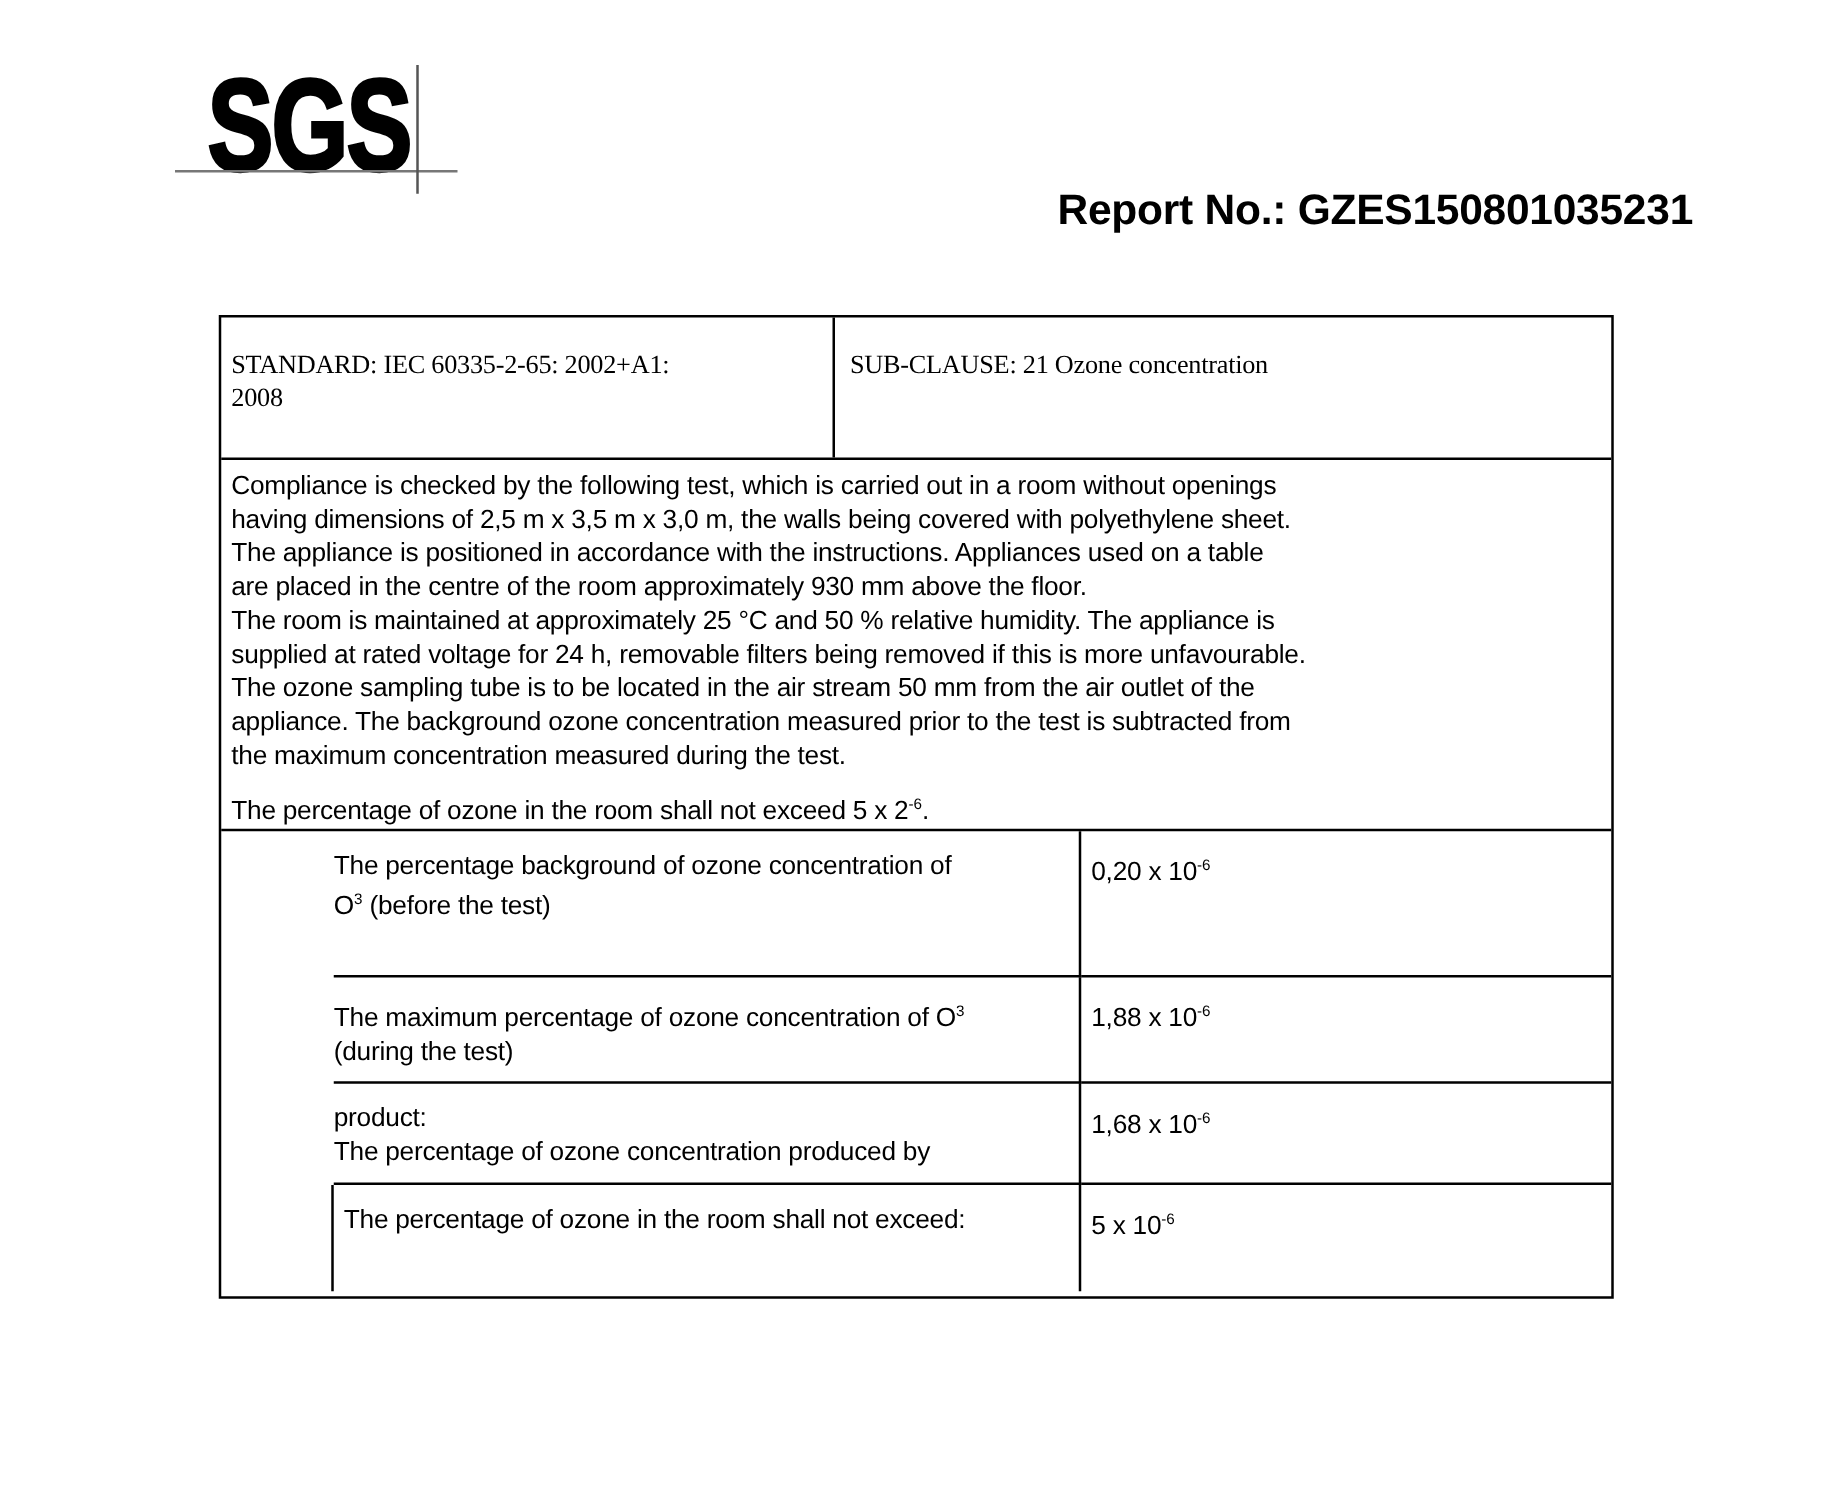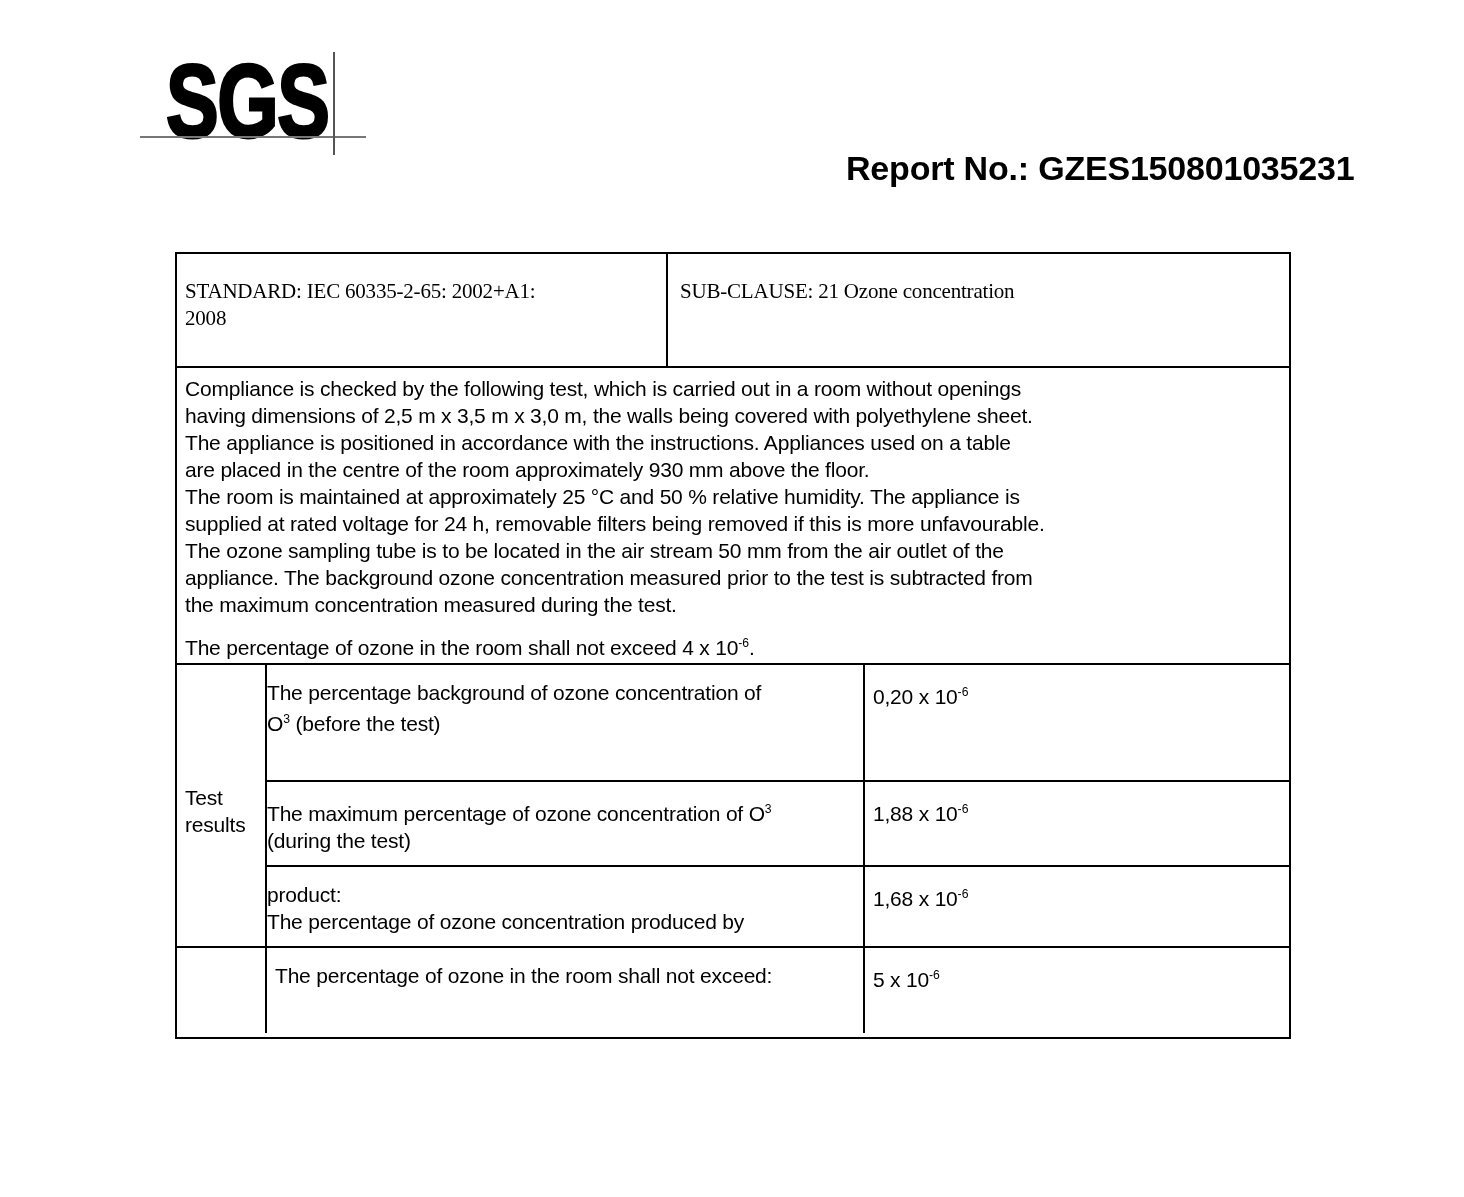--- a/index.html
+++ b/index.html
@@ -102,27 +102,24 @@
         <div>Compliance is checked by the following test, which is carried out in a room without openings</div>
         <div>having dimensions of 2,5 m x 3,5 m x 3,0 m, the walls being covered with polyethylene sheet.</div>
         <div>The appliance is positioned in accordance with the instructions. Appliances used on a table</div>
         <div>are placed in the centre of the room approximately 930 mm above the floor.</div>
         <div>The room is maintained at approximately 25 °C and 50 % relative humidity. The appliance is</div>
         <div>supplied at rated voltage for 24 h, removable filters being removed if this is more unfavourable.</div>
         <div>The ozone sampling tube is to be located in the air stream 50 mm from the air outlet of the</div>
         <div>appliance. The background ozone concentration measured prior to the test is subtracted from</div>
         <div>the maximum concentration measured during the test.</div>
       </div>
-    <div class="limit-note"><span>The percentage of ozone in the room shall not exceed 4 x 10</span><sup>-6</sup><span>.</span></div>
+    <div class="limit-note"><span>The percentage of ozone in the room shall not exceed 5 x 2</span><sup>-6</sup><span>.</span></div>
   </div>
 
   <div class="tbl-results">
-    <div class="g-label">
-      <span>Test results</span>
-    </div>
 
     <div class="g-r1d r-desc bb lines">
         <div>The percentage background of ozone concentration of</div>
         <div><span>O</span><sup>3</sup><span> (before the test)</span></div>
       </div>
     <div class="g-r1v r-val bb"><span>0,20 x 10</span><sup>-6</sup></div>
 
     <div class="g-r2d r-desc bb lines">
         <div><span>The maximum percentage of ozone concentration of O</span><sup>3</sup></div>
         <div>(during the test)</div>

